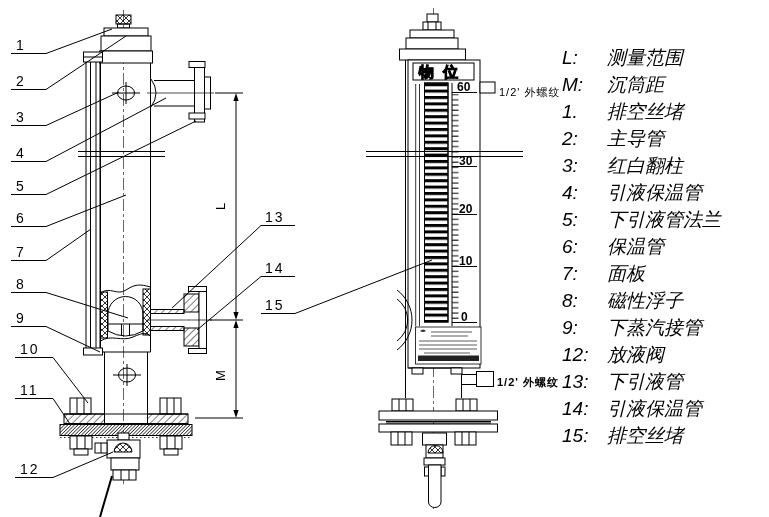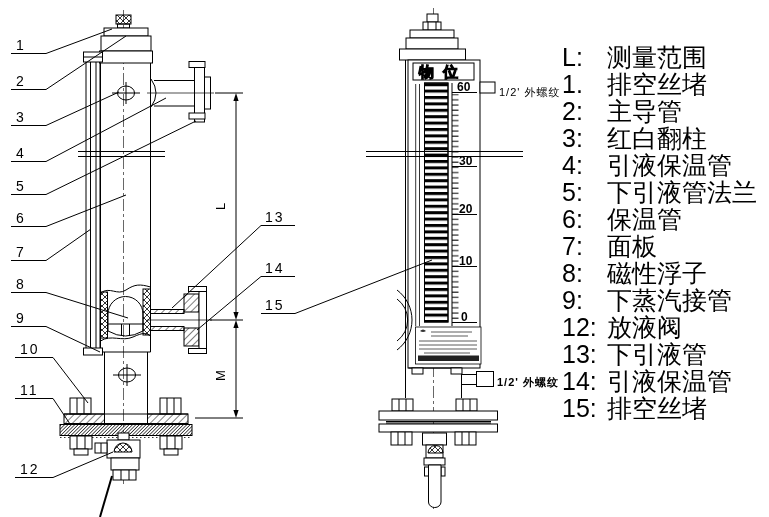--- a/index.html
+++ b/index.html
@@ -10,21 +10,21 @@
   svg text{font-family:"Liberation Sans", sans-serif;fill:#000;}
   .callout-num{font-size:14px;letter-spacing:2px;}
   .dim-label{font-size:13px;}
   .panel-title{font-size:15px;letter-spacing:9px;font-weight:bold;}
   .scale-num{font-size:12px;font-weight:bold;}
   .thread-label{font-size:11px;letter-spacing:1px;}
   .thread-label.bold{font-weight:bold;}
   .legend{
     position:absolute;left:562px;top:44px;color:#000;
   }
-  .legend-row{height:27px;line-height:27px;font-size:25px;white-space:nowrap;}
+  .legend-row{height:27px;line-height:27px;font-size:19px;white-space:nowrap;font-style:italic;}
   .lg-prefix{display:inline-block;width:45px;}
 </style>
 </head>
 <body>
 
 <div class="canvas">
 
 <svg width="769" height="517" viewBox="0 0 769 517">
   <defs>
     <pattern id="h45" patternUnits="userSpaceOnUse" width="5" height="5" patternTransform="rotate(45)">
@@ -324,20 +324,21 @@
         <line x1="295" y1="313.5" x2="432" y2="260"></line>
   </g>
 
   <text class="thread-label" x="499" y="96">1/2' 外螺纹</text>
   <text class="thread-label bold" x="497" y="386">1/2' 外螺纹</text>
 </svg>
 
 
 <div class="legend">
   <div class="legend-row"><span class="lg-prefix">L:</span><span>测量范围</span></div>
+  <div class="legend-row"><span class="lg-prefix">M:</span><span>沉筒距</span></div>
   <div class="legend-row"><span class="lg-prefix">1.</span><span>排空丝堵</span></div>
   <div class="legend-row"><span class="lg-prefix">2:</span><span>主导管</span></div>
   <div class="legend-row"><span class="lg-prefix">3:</span><span>红白翻柱</span></div>
   <div class="legend-row"><span class="lg-prefix">4:</span><span>引液保温管</span></div>
   <div class="legend-row"><span class="lg-prefix">5:</span><span>下引液管法兰</span></div>
   <div class="legend-row"><span class="lg-prefix">6:</span><span>保温管</span></div>
   <div class="legend-row"><span class="lg-prefix">7:</span><span>面板</span></div>
   <div class="legend-row"><span class="lg-prefix">8:</span><span>磁性浮子</span></div>
   <div class="legend-row"><span class="lg-prefix">9:</span><span>下蒸汽接管</span></div>
   <div class="legend-row"><span class="lg-prefix">12:</span><span>放液阀</span></div>

